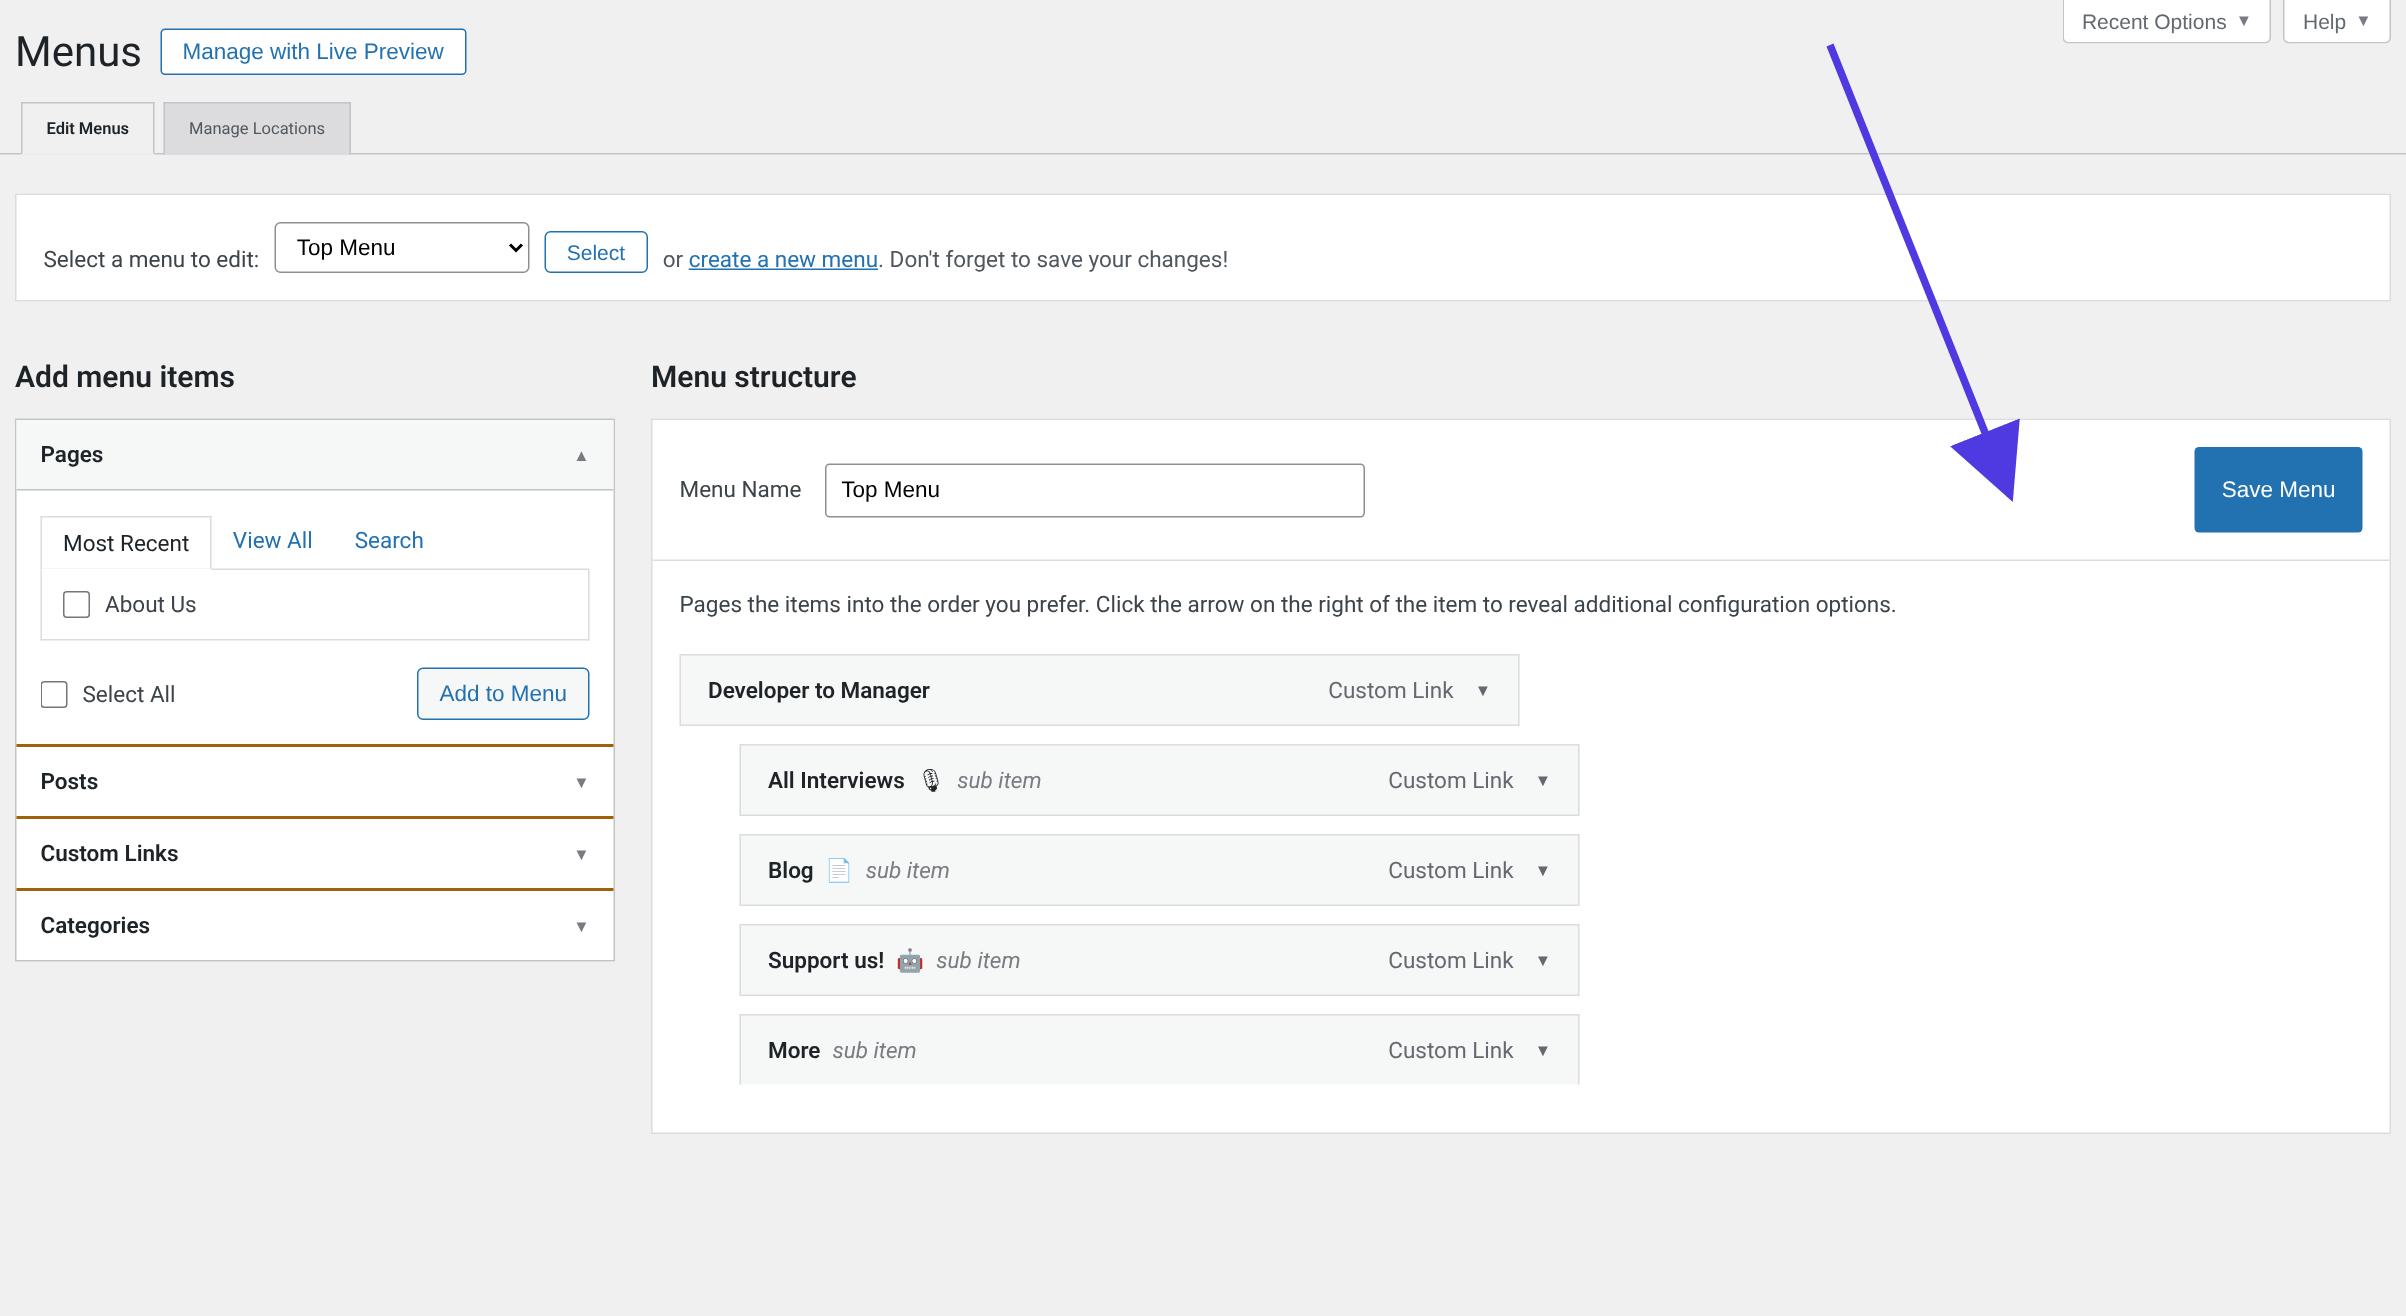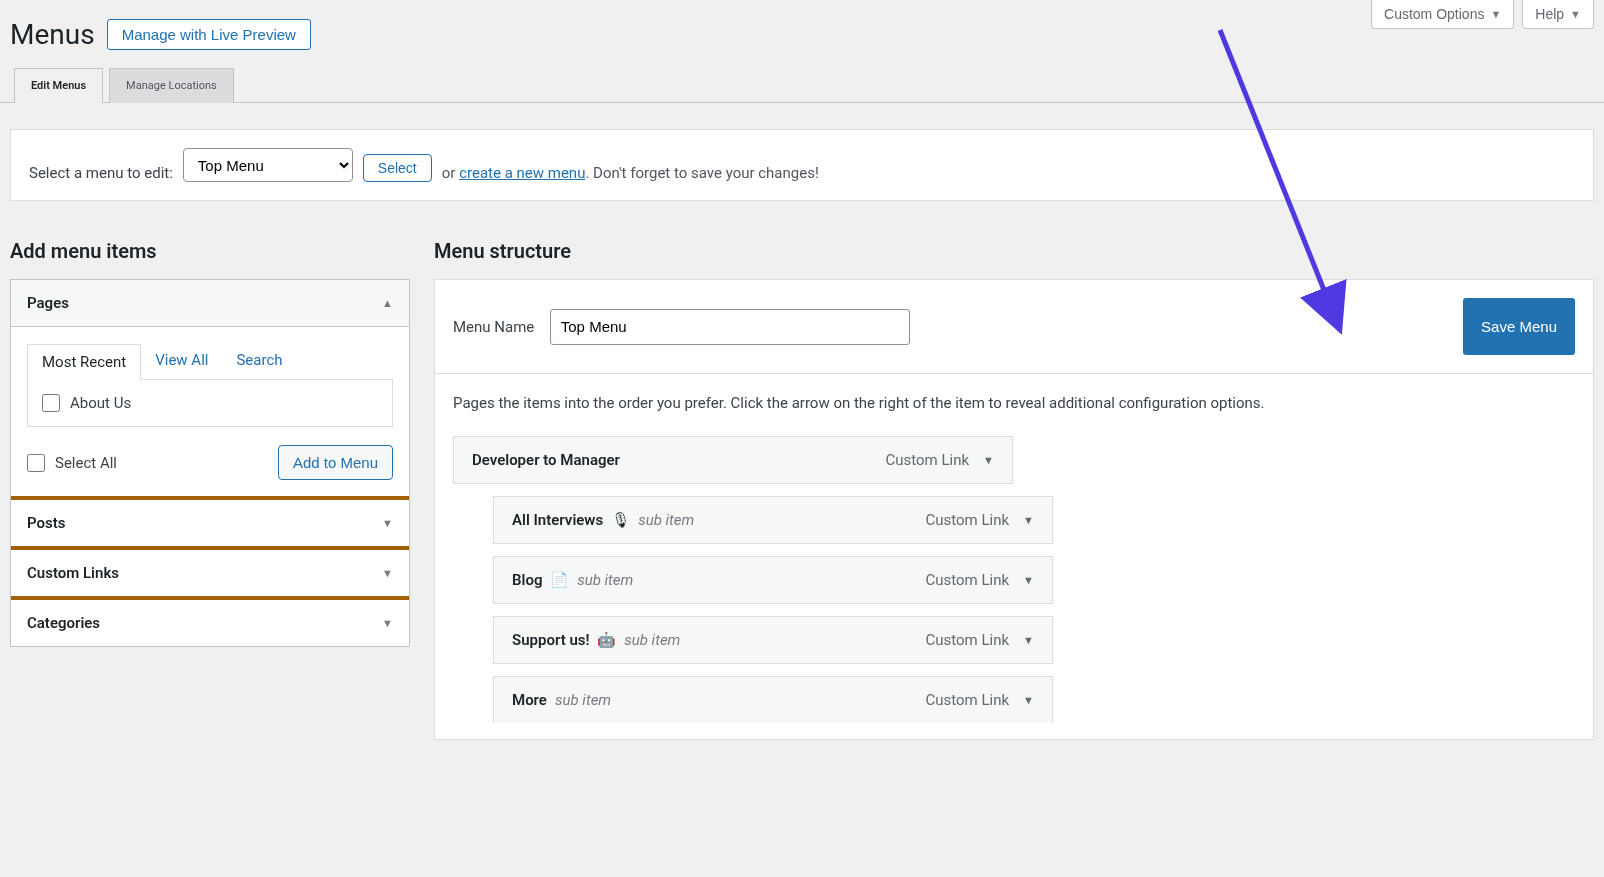--- a/index.html
+++ b/index.html
@@ -88,21 +88,21 @@
   .or-text { color:#50575e; }
   .link { color:#2271b1; text-decoration:underline; cursor:pointer; }
   .columns { display:flex; gap:24px; padding: 38px 10px 0 10px; align-items:flex-start; }
   .col-left { width:400px; }
   .col-right { flex:1; }
   .section-title { font-size:20px; font-weight:600; color:#1d2327; margin-bottom:16px; }
   .accordion { border:1px solid #c3c4c7; background:#fff; }
   .acc-head {
     display:flex; justify-content:space-between; align-items:center;
     padding:14px 16px;
-    border-top:4px solid #a16207;
+    border-top:2px solid #a16207;
     font-size:15px; font-weight:600; color:#1d2327;
     cursor:pointer;
   }
   .acc-head:first-child { border-top:none; background:#f6f7f7; border-bottom:1px solid #c3c4c7; }
   .acc-head .tri { color:#787c82; font-size:11px; }
   .acc-body { padding:16px 16px; }
   .subtabs { display:flex; border-bottom:1px solid #dcdcde; font-size:15px; }
   .subtab { padding:8px 14px; }
   .subtab.active { border:1px solid #dcdcde; border-bottom:1px solid #fff; position:relative; top:1px; color:#1d2327; }
   .subtab.inactive { color:#2271b1; cursor:pointer; }
@@ -113,21 +113,21 @@
   .add-to-menu-btn {
     border:1px solid #2271b1; color:#2271b1; background:#f6f7f7;
     padding:8px 14px; font-size:15px; border-radius:4px; cursor:pointer;
   }
   .structure-panel { background:#fff; border:1px solid #dcdcde; }
   .structure-header { display:flex; justify-content:space-between; align-items:center; padding:18px 18px; border-bottom:1px solid #dcdcde; }
   .mn-label { font-size:15px; margin-right:12px; }
   .mn-input { border:1px solid #8c8f94; border-radius:3px; padding:6px 10px; font-size:15px; width:360px; height:36px; }
   .save-btn { background:#2271b1; color:#fff; border:none; padding:20px 18px; font-size:15px; border-radius:3px; cursor:pointer; }
   .structure-desc { padding:20px 18px 10px 18px; font-size:15px; color:#3c434a; }
-  .items-area { padding:14px 18px 4px 18px; }
+  .items-area { padding:14px 18px 20px 18px; }
   .menu-item-bar {
     border:1px solid #dcdcde; background:#f6f7f7;
     display:flex; justify-content:space-between; align-items:center;
     padding:14px 18px; font-size:15px; margin-top:0;
     width:560px;
   }
   .sub .menu-item-bar { margin-left:40px; }
   .item-row { margin-bottom:12px; }
   .mi-left { display:flex; align-items:center; gap:8px; font-weight:600; color:#1d2327; }
   .emoji { font-weight:400; font-size:15px; }
@@ -139,21 +139,21 @@
     top:20px; left:1180px;
     width:200px; height:340px;
     pointer-events:none;
   }
 </style>
 </head>
 <body>
 
 <div class="top-actions">
   <button class="top-action-btn">
-    <span>Custom Options</span>
+    <span>Recent Options</span>
     <span class="tri">▼</span>
   </button>
   <button class="top-action-btn">
     <span>Help</span>
     <span class="tri">▼</span>
   </button>
 </div>
 
 <div class="page-header">
   <h1 class="page-title">Menus</h1>

